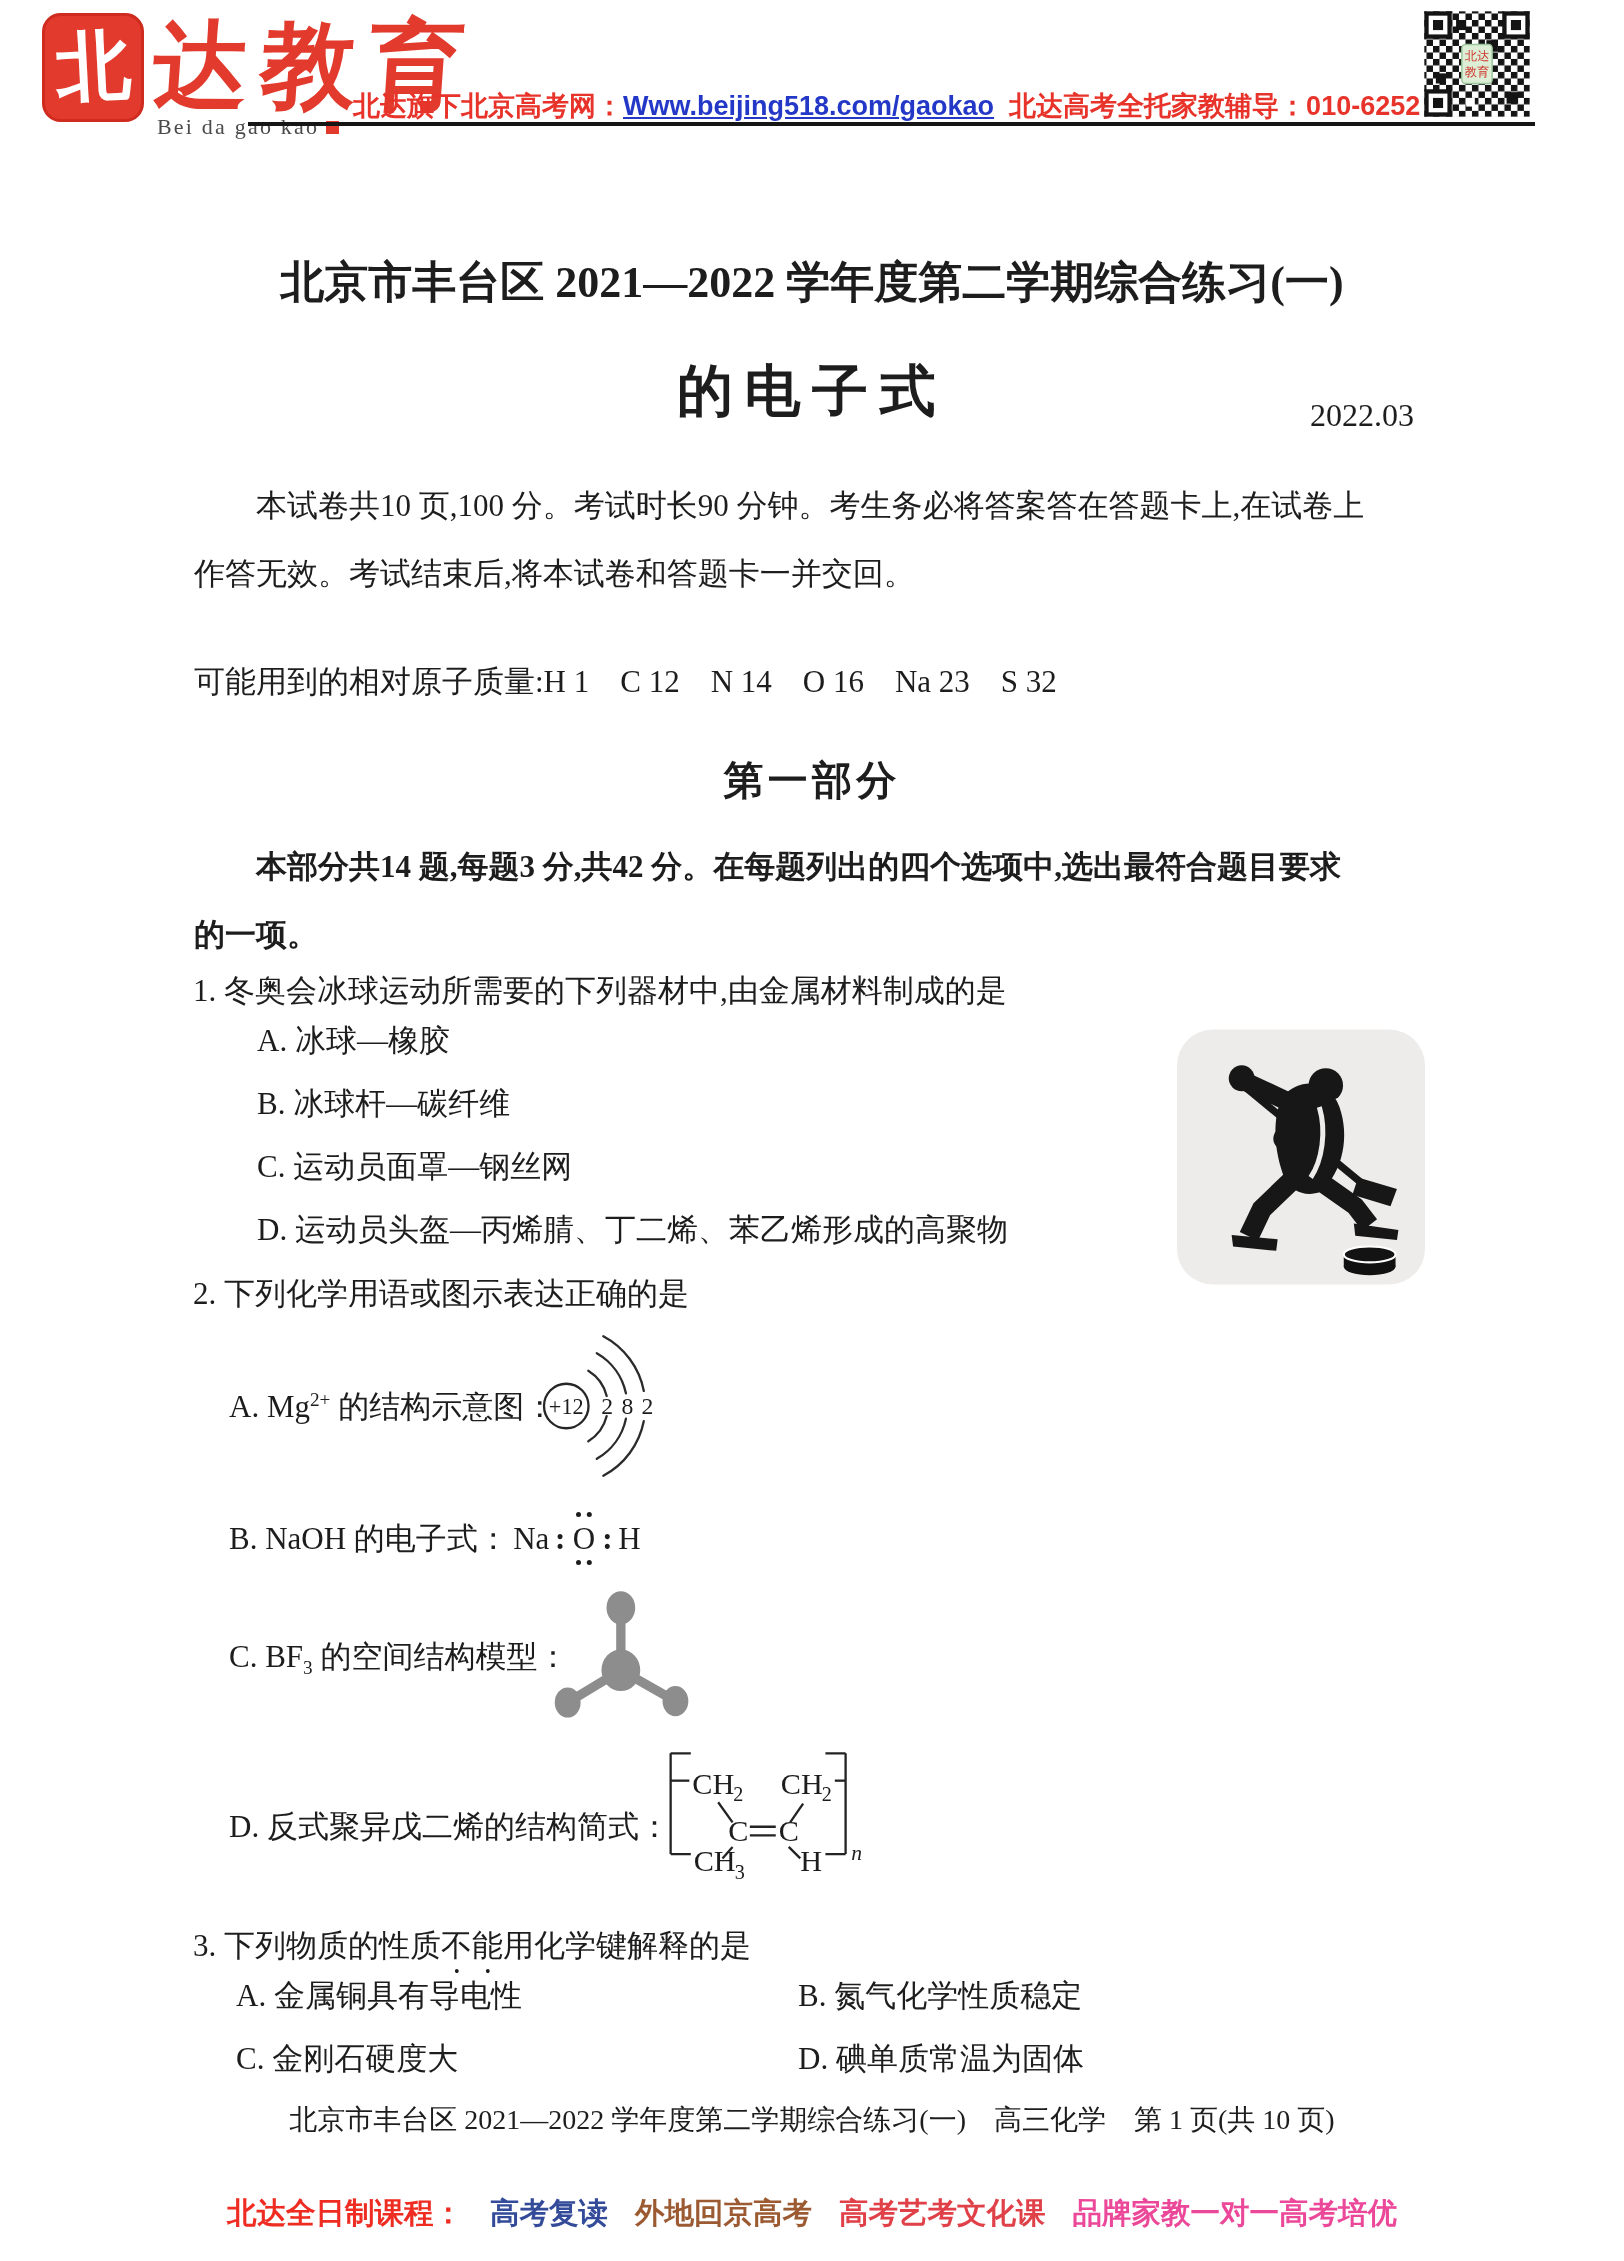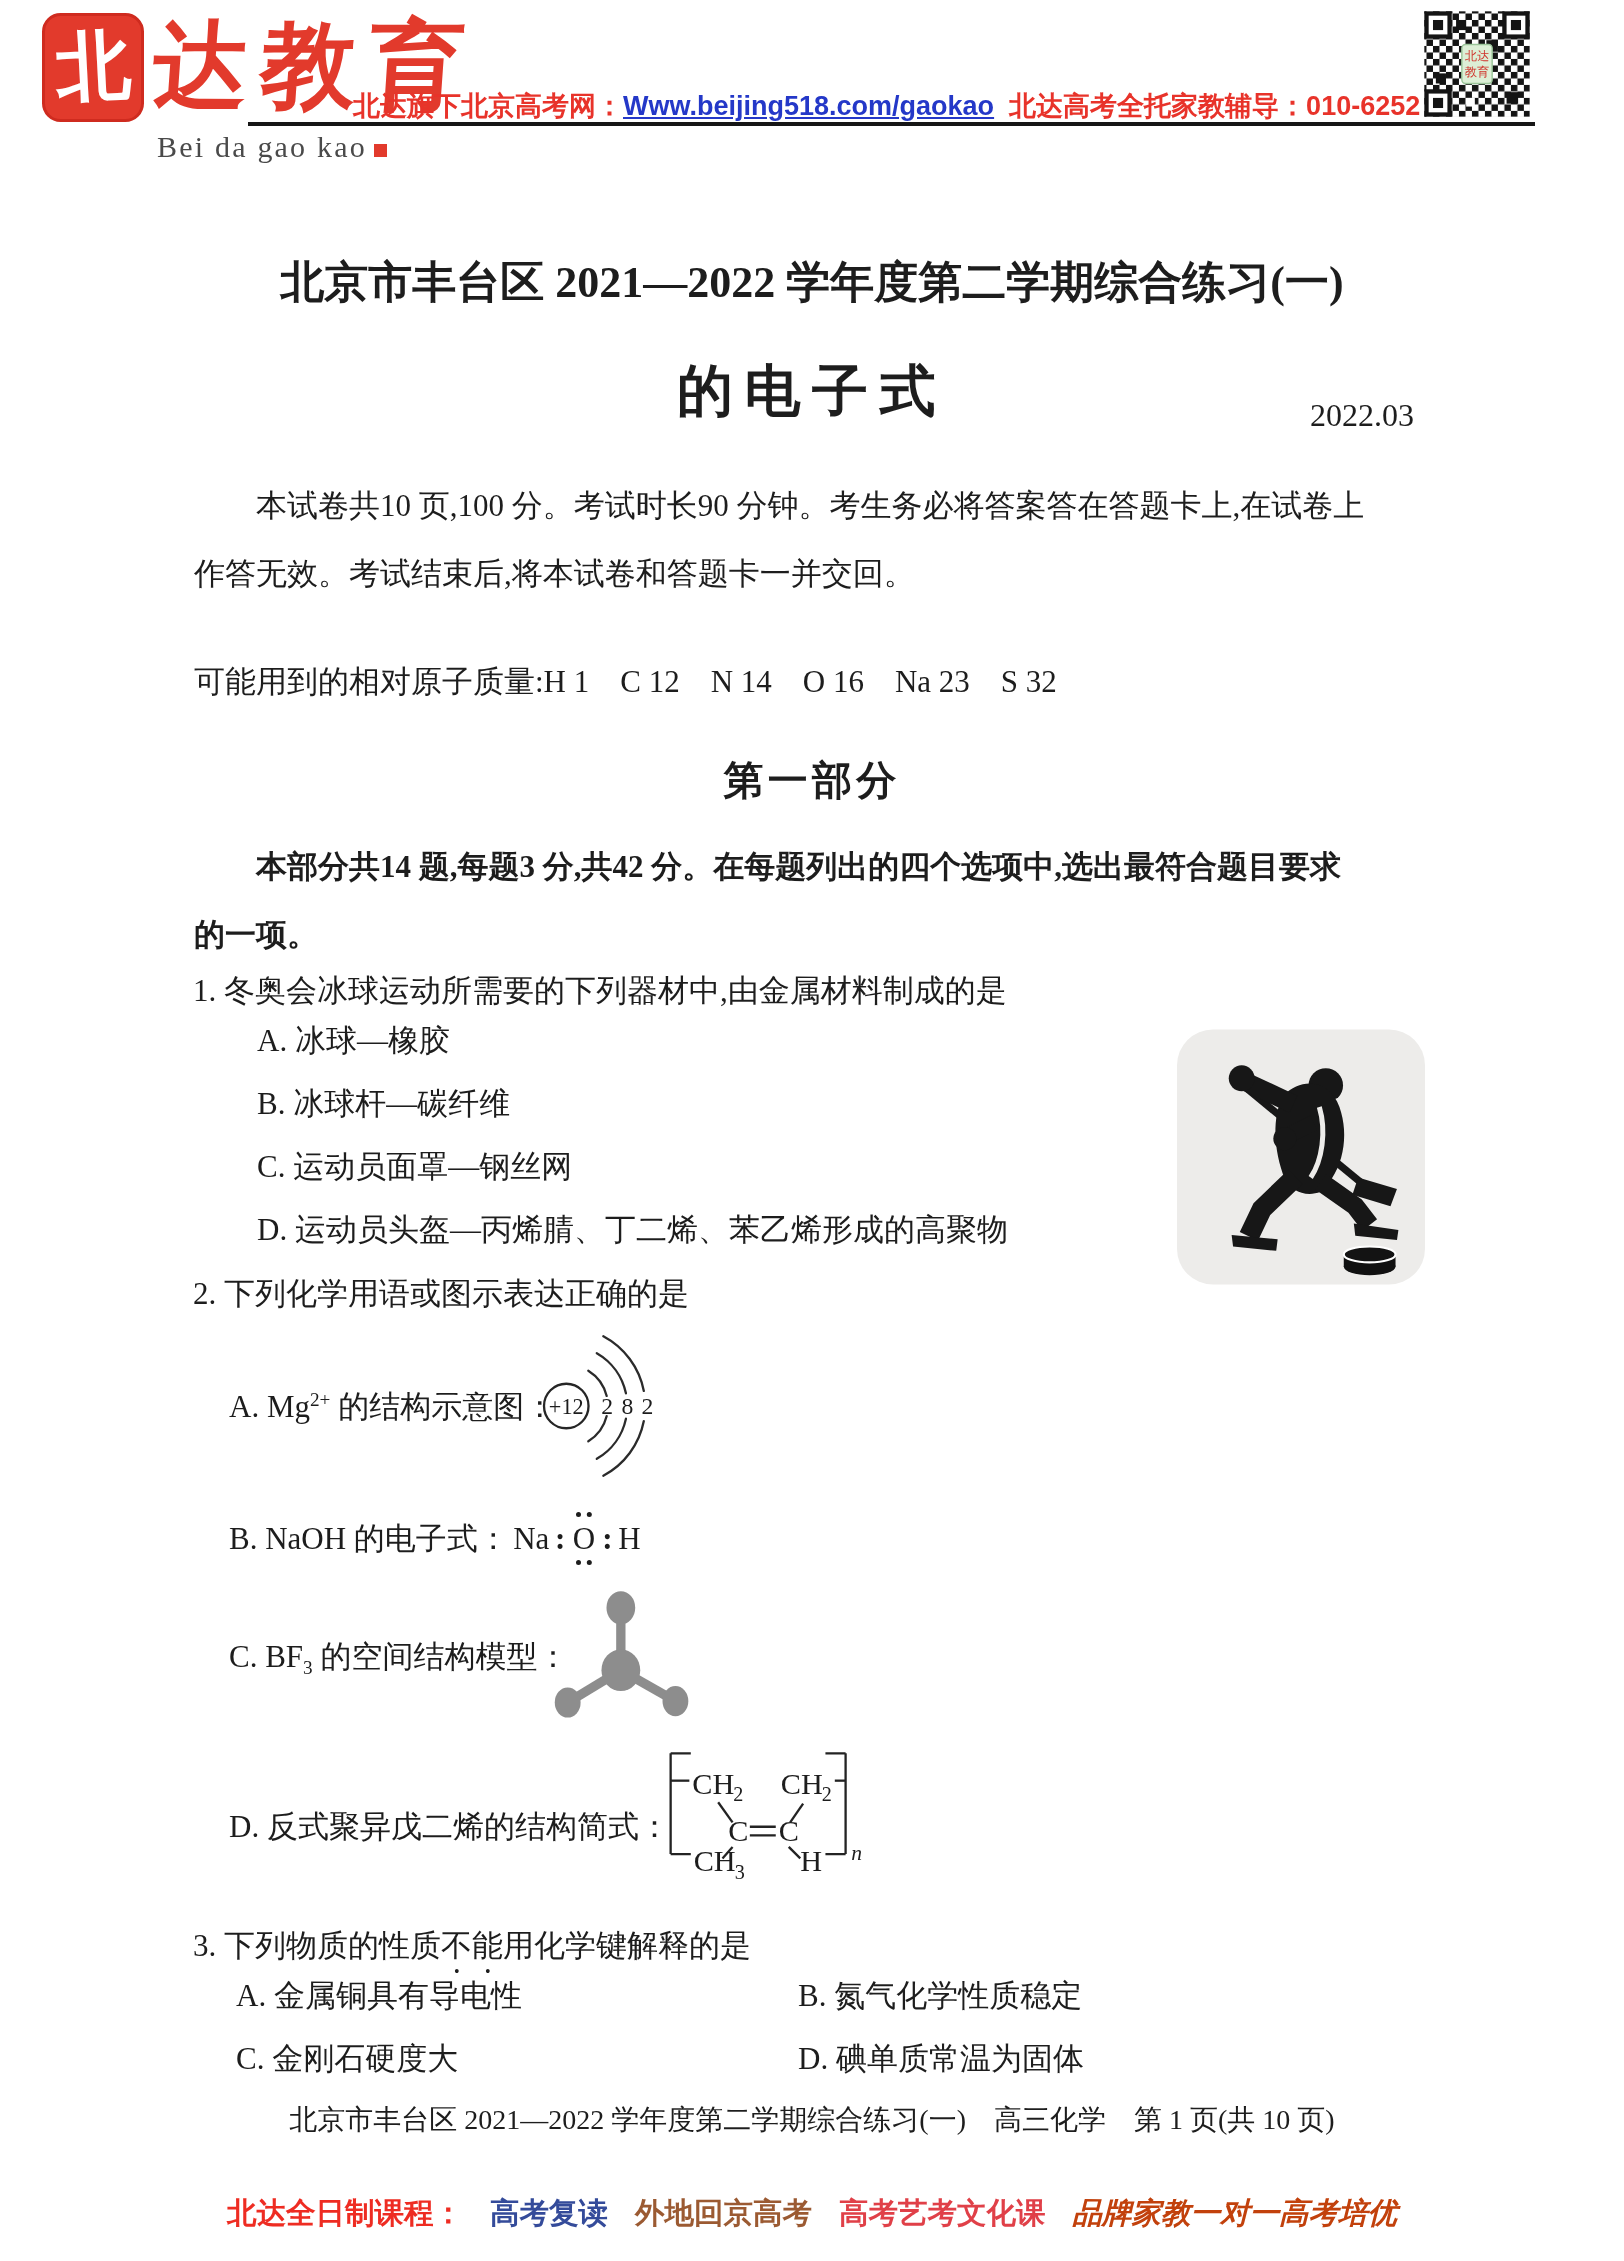--- a/index.html
+++ b/index.html
@@ -8,21 +8,21 @@
   .abs{position:absolute;}
   .txt{font-size:31px;line-height:1.18;white-space:pre;}
   .bold{font-weight:bold;}
   .center{width:100%;text-align:center;}
 
   
   .seal{left:42px;top:13px;width:102px;height:109px;background:#e23a2c;border-radius:18.7px;
         border:3.6px solid #cf2b1f;box-sizing:border-box;display:flex;align-items:center;justify-content:center;}
   .seal span{color:#ffffff;font-size:75px;font-weight:bold;transform:rotate(-3deg);}
   .brand{left:153px;top:2.9px;font-size:95px;font-weight:bold;color:#e23a2c;letter-spacing:13px;transform:skewX(-4deg);}
-  .tagline{left:157px;top:114px;font-size:30px;color:#4a4a4a;letter-spacing:2.2px;margin-top:16px;}
+  .tagline{left:157px;top:114px;font-size:22px;color:#4a4a4a;letter-spacing:2.2px;}
   .tagline i{display:inline-block;width:13px;height:13px;background:#e23a2c;margin-left:7.2px;}
   .infoline{left:353px;top:88px;font-size:27px;font-weight:bold;color:#e8332a;
             font-family:"Liberation Sans","DejaVu Sans",sans-serif;white-space:pre;}
   .infoline a{color:#2438c8;text-decoration:underline;font-weight:600;cursor:pointer;}
   .infoline .phone{font-weight:800;}
   .hrule{left:248px;top:122px;width:1287px;height:4.3px;background:#161616;}
 
   
   .title{top:253px;font-size:44px;font-weight:bold;}
   .subject{top:354px;font-size:56px;font-weight:800;letter-spacing:11.5px;}
@@ -241,17 +241,17 @@
       <div class="opt">C. 金刚石硬度大</div>
       <div class="opt">D. 碘单质常温为固体</div>
     </div>
 
   <div class="abs center footer-line">北京市丰台区 2021—2022 学年度第二学期综合练习(一)　高三化学　第 1 页(共 10 页)</div>
 
   <div class="abs promo">
     <span class="plabel">北达全日制课程：</span>
     <span style="display:inline-flex;gap:27px;">
       
-    <span style="color: rgb(52, 75, 154);">高考复读</span><span style="color: rgb(155, 90, 50);">外地回京高考</span><span style="color: rgb(224, 64, 72);">高考艺考文化课</span><span style="color: #c2410c; font-style: italic;">品牌家教一对一高考培优</span></span>
+    <span style="color: rgb(52, 75, 154);">高考复读</span><span style="color: rgb(155, 90, 50);">外地回京高考</span><span style="color: rgb(224, 64, 72);">高考艺考文化课</span><span style="color: #ec4899;">品牌家教一对一高考培优</span></span>
   </div>
 
 </div>
 
 
 </body></html>

